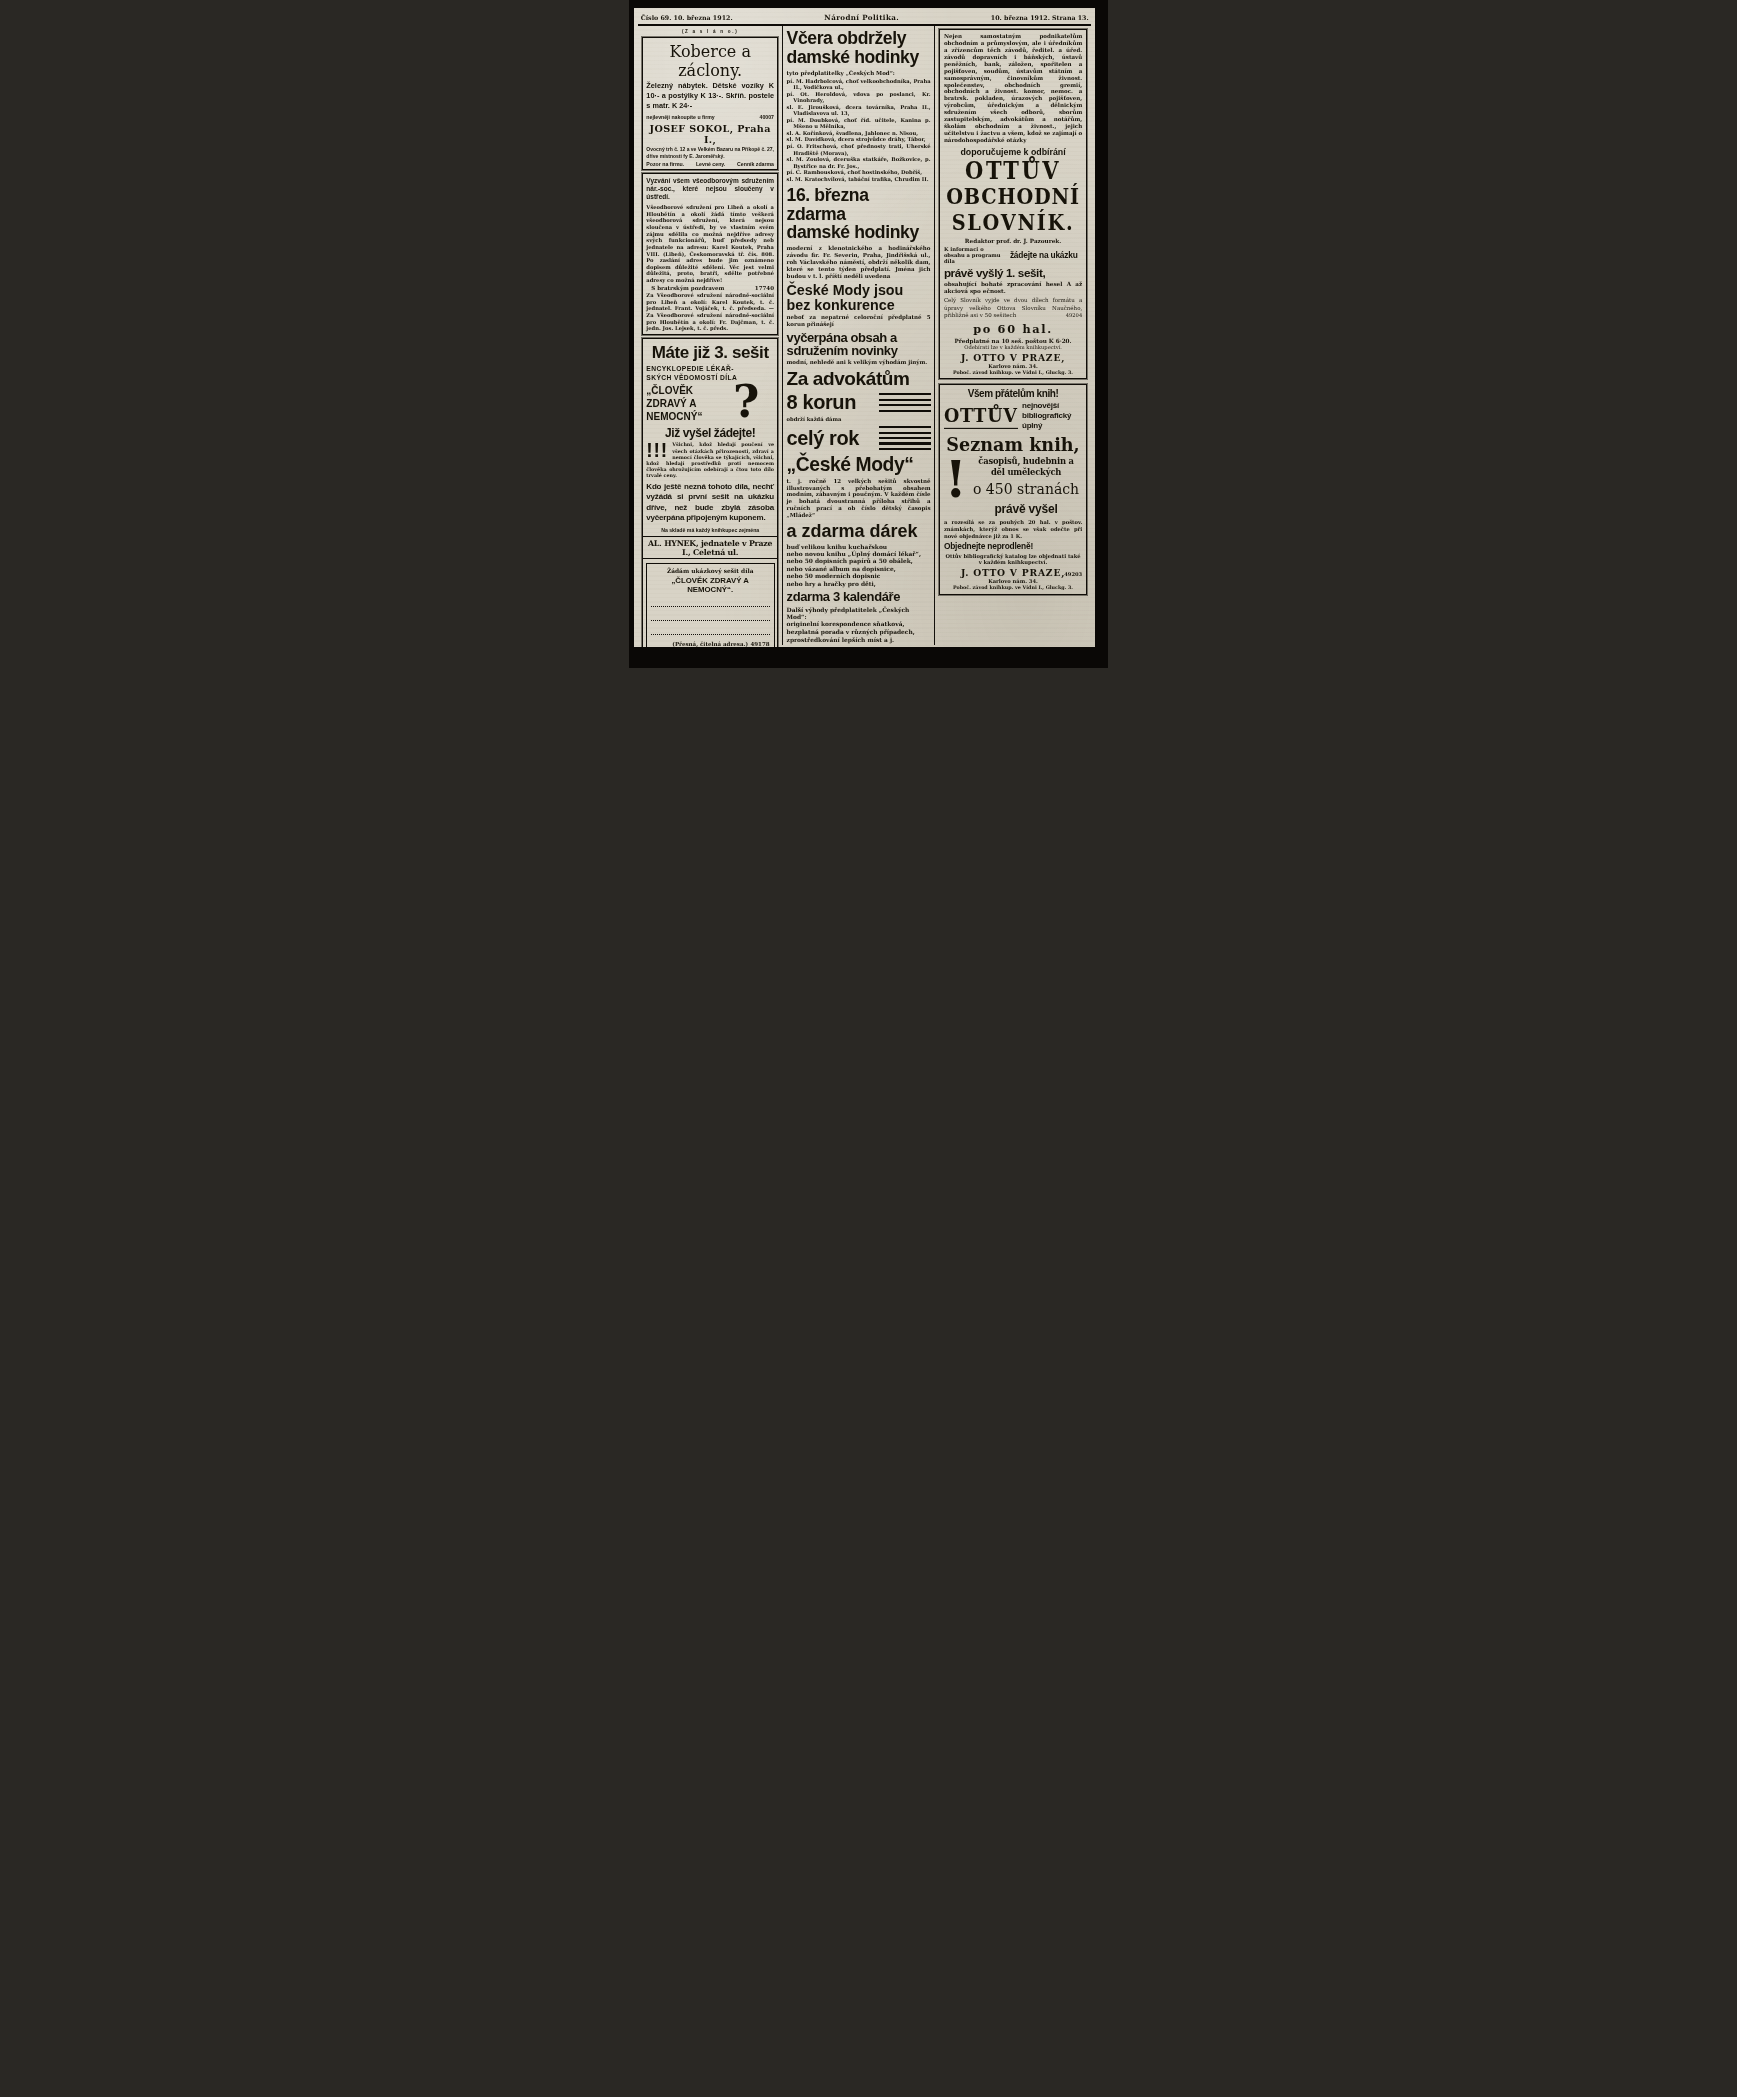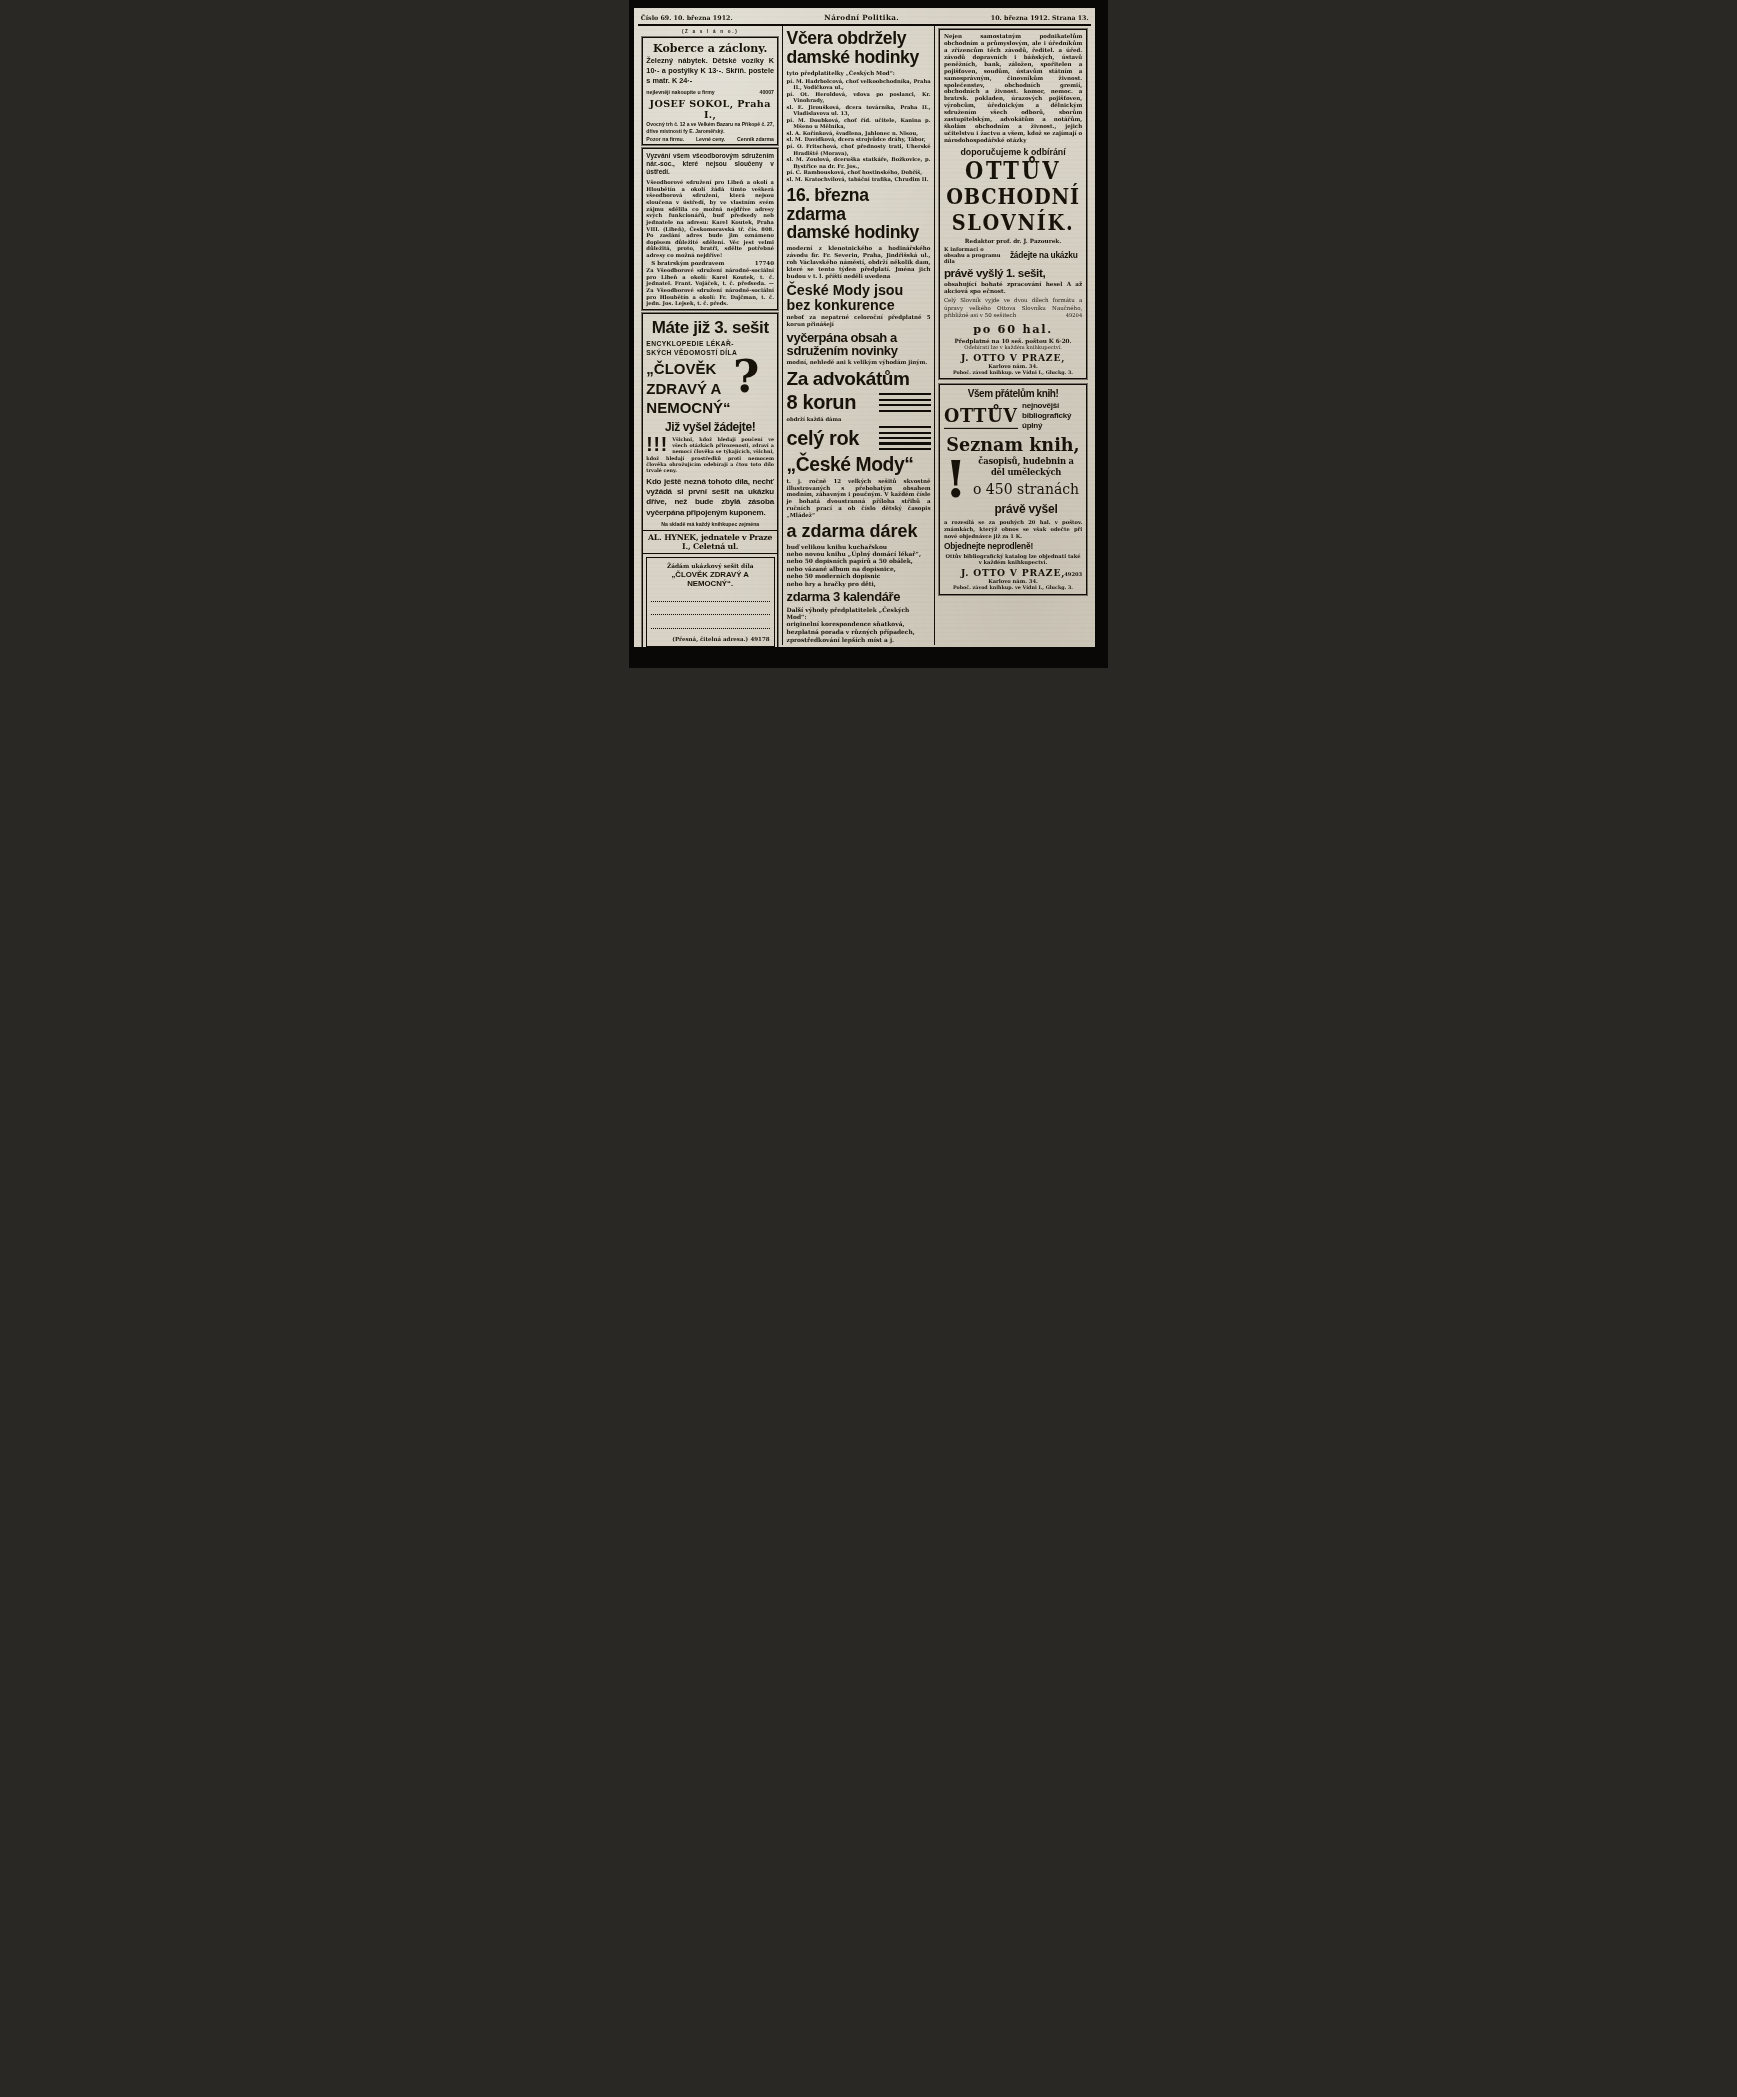--- a/index.html
+++ b/index.html
@@ -26,36 +26,36 @@
   .col{box-sizing:border-box;padding:2.5px 3.4px;}
   .col-left{width:32%;border-right:0.8px solid #14110c;}
   .col-mid{width:33.5%;border-right:0.8px solid #14110c;}
   .col-right{width:34.5%;}
 
   .adbox{border:1.3px solid #100d08;box-shadow:0 0 0 0.4px #d8d3c6,0 0 0 0.8px #100d08;margin:2.9px 0.4px;padding:2.5px 3.4px;}
   .b{font-weight:bold;}
 
   
   .zaslano{font-size:4.6px;letter-spacing:1.7px;text-align:center;margin-top:0.8px;}
-  .kob-title{font-family:"DejaVu Serif",serif;font-weight:bold;font-size:11px;text-align:center;letter-spacing:0px;margin:0.8px 0 1.7px 0;}
+  .kob-title{font-family:"DejaVu Serif",serif;font-weight:normal;font-size:16px;text-align:center;letter-spacing:0px;margin:0.8px 0 1.7px 0;}
   .kob-body{font-weight:bold;font-size:7.3px;line-height:1.35;text-align:justify;}
   .kob-note{display:flex;justify-content:space-between;font-weight:bold;font-size:5.2px;margin-top:3.4px;}
   .kob-firm{font-family:"DejaVu Serif",serif;font-weight:bold;font-size:9.6px;text-align:center;margin:2.5px 0 1.7px 0;letter-spacing:0.4px;}
   .kob-addr{font-weight:bold;font-size:5px;line-height:1.25;text-align:justify;}
   .kob-footer{display:flex;justify-content:space-between;font-weight:bold;font-size:5.2px;margin-top:1.7px;}
 
   .vyz-title{font-weight:bold;font-size:6.5px;line-height:1.3;text-align:justify;margin-bottom:2.1px;}
   .vyz-body{font-weight:bold;font-size:5.2px;line-height:1.28;text-align:justify;}
   .vyz-greet{display:flex;justify-content:space-between;font-weight:bold;font-size:5.5px;margin:1.3px 0 0.8px 5px;}
   .vyz-sig{font-weight:bold;font-size:5.2px;line-height:1.28;text-align:justify;}
 
   .hyn-head{font-family:"Liberation Sans","DejaVu Sans",sans-serif;font-weight:bold;font-size:17px;letter-spacing:-0.4px;text-align:center;margin:0.8px 0 2.5px 0;}
   .hyn-series{font-weight:bold;font-size:6.7px;letter-spacing:0.4px;line-height:1.3;}
   .hyn-clovek-row{display:flex;align-items:flex-start;margin-top:1.7px;}
-  .hyn-book{font-weight:bold;font-size:15px;line-height:1.3;width:66%;letter-spacing:0px;}
+  .hyn-book{font-weight:bold;font-size:10px;line-height:1.3;width:66%;letter-spacing:0px;}
   .hyn-q{font-family:"DejaVu Serif",serif;font-weight:bold;font-size:45px;line-height:.9;margin-left:2.5px;margin-top:-1.7px;}
   .hyn-rel{font-weight:bold;font-size:12px;letter-spacing:-0.4px;text-align:center;margin:2.5px 0 1.7px 0;}
   .hyn-p1{font-weight:bold;font-size:4.8px;line-height:1.3;text-align:justify;}
   .hyn-bangs{float:left;font-weight:bold;font-size:19.3px;line-height:.85;margin:1.7px 4.2px 0 0;letter-spacing:0.8px;}
   .hyn-p2{font-weight:bold;font-size:8px;line-height:1.3;text-align:justify;margin-top:3.4px;letter-spacing:-0.2px;}
   .hyn-stock{font-weight:bold;font-size:5.2px;text-align:center;margin-top:2.9px;}
   .hyn-strip{border-top:1.3px solid #100d08;border-bottom:1.3px solid #100d08;margin:3.4px -3.4px 3.4px -3.4px;padding:1.7px 2.5px;
     font-family:"DejaVu Serif",serif;font-weight:bold;font-size:7.8px;text-align:center;letter-spacing:-0.2px;}
   .coupon{border:0.8px solid #100d08;margin:0.8px -0.8px 0.8px -0.8px;padding:3.4px 4.2px 2.5px 4.2px;position:relative;}
   .coupon-req{font-weight:bold;font-size:5.9px;text-align:center;}

